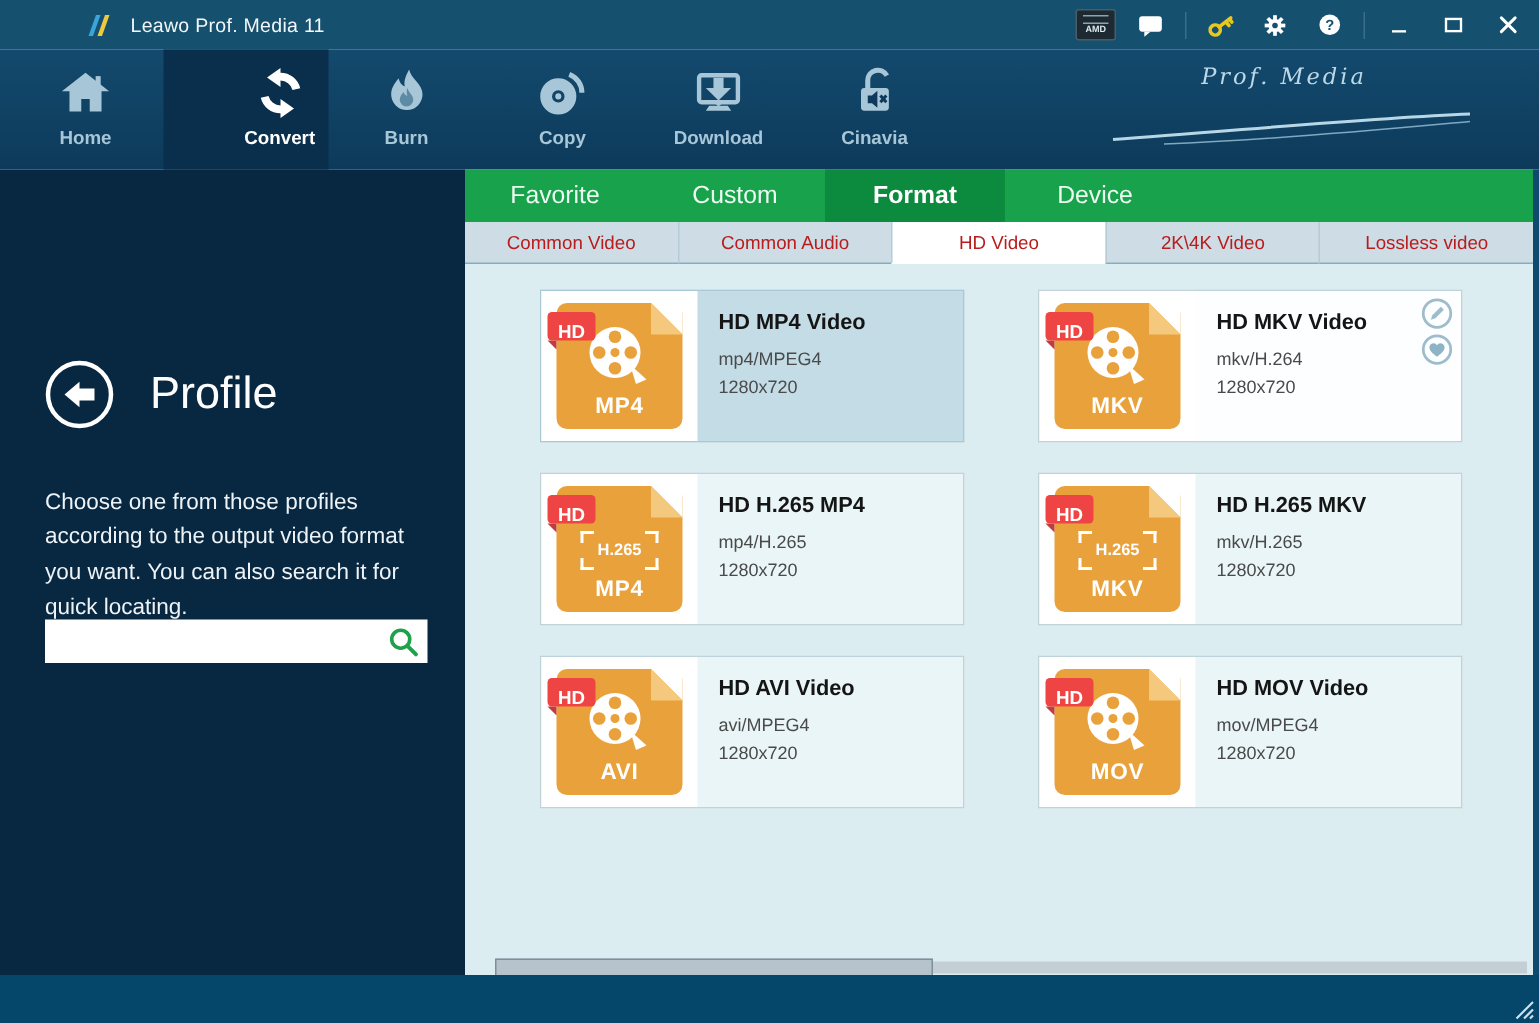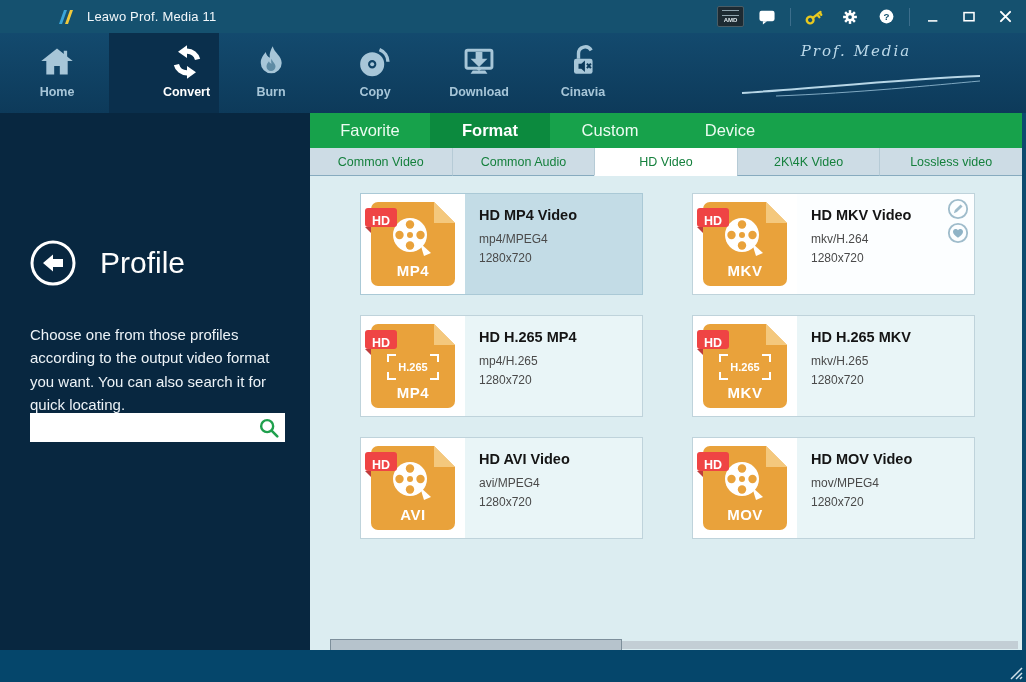--- a/index.html
+++ b/index.html
@@ -74,21 +74,21 @@
     width:120px; height:35px; display:flex; align-items:center; justify-content:center;
     color:#ecfbf1; font-size:16.5px; cursor:pointer;
   }
   .main-tab.active { background:#0c8a3e; color:#fff; font-weight:bold; }
   #sub-tabs {
     position:absolute; left:310px; top:148px; width:712px; height:28px;
     background:#cddce5; display:flex;
   }
   .sub-tab {
     flex:1; display:flex; align-items:center; justify-content:center;
-    font-size:12.5px; color:#15803d; border-bottom:1px solid #87abbf; cursor:pointer;
+    font-size:12.5px; color:#b91c1c; border-bottom:1px solid #87abbf; cursor:pointer;
   }
   .sub-tab + .sub-tab { border-left:1px solid #b6cbd6; }
   .sub-tab.active { background:#fff; border-bottom-color:#fff; }
   #content {
     position:absolute; left:310px; top:176px; width:712px; height:474px;
     background:#dcedf1;
   }
   .right-edge { position:absolute; right:0; top:113px; width:4px; height:537px; background:#0d4a6e; }
   
   #profile-grid {
@@ -293,22 +293,22 @@
       <input class="search-input" type="text" placeholder="" style="">
       <svg class="search-ic" viewBox="0 0 26 26">
         <circle cx="11" cy="11" r="6.5" fill="none" stroke="#1fa04d" stroke-width="2.6"></circle>
         <path d="M15.8 15.8 L22 22" stroke="#1fa04d" stroke-width="2.8" stroke-linecap="round"></path>
       </svg>
     </div>
   </div>
 
   <div id="main-tabs">
     <div class="main-tab">Favorite</div>
+    <div class="main-tab">Custom</div>
     <div class="main-tab active">Format</div>
-    <div class="main-tab">Custom</div>
     <div class="main-tab">Device</div>
   </div>
 
   <div id="sub-tabs">
     <div class="sub-tab">Common Video</div>
     <div class="sub-tab">Common Audio</div>
     <div class="sub-tab active">HD Video</div>
     <div class="sub-tab">2K\4K Video</div>
     <div class="sub-tab">Lossless video</div>
   </div>

